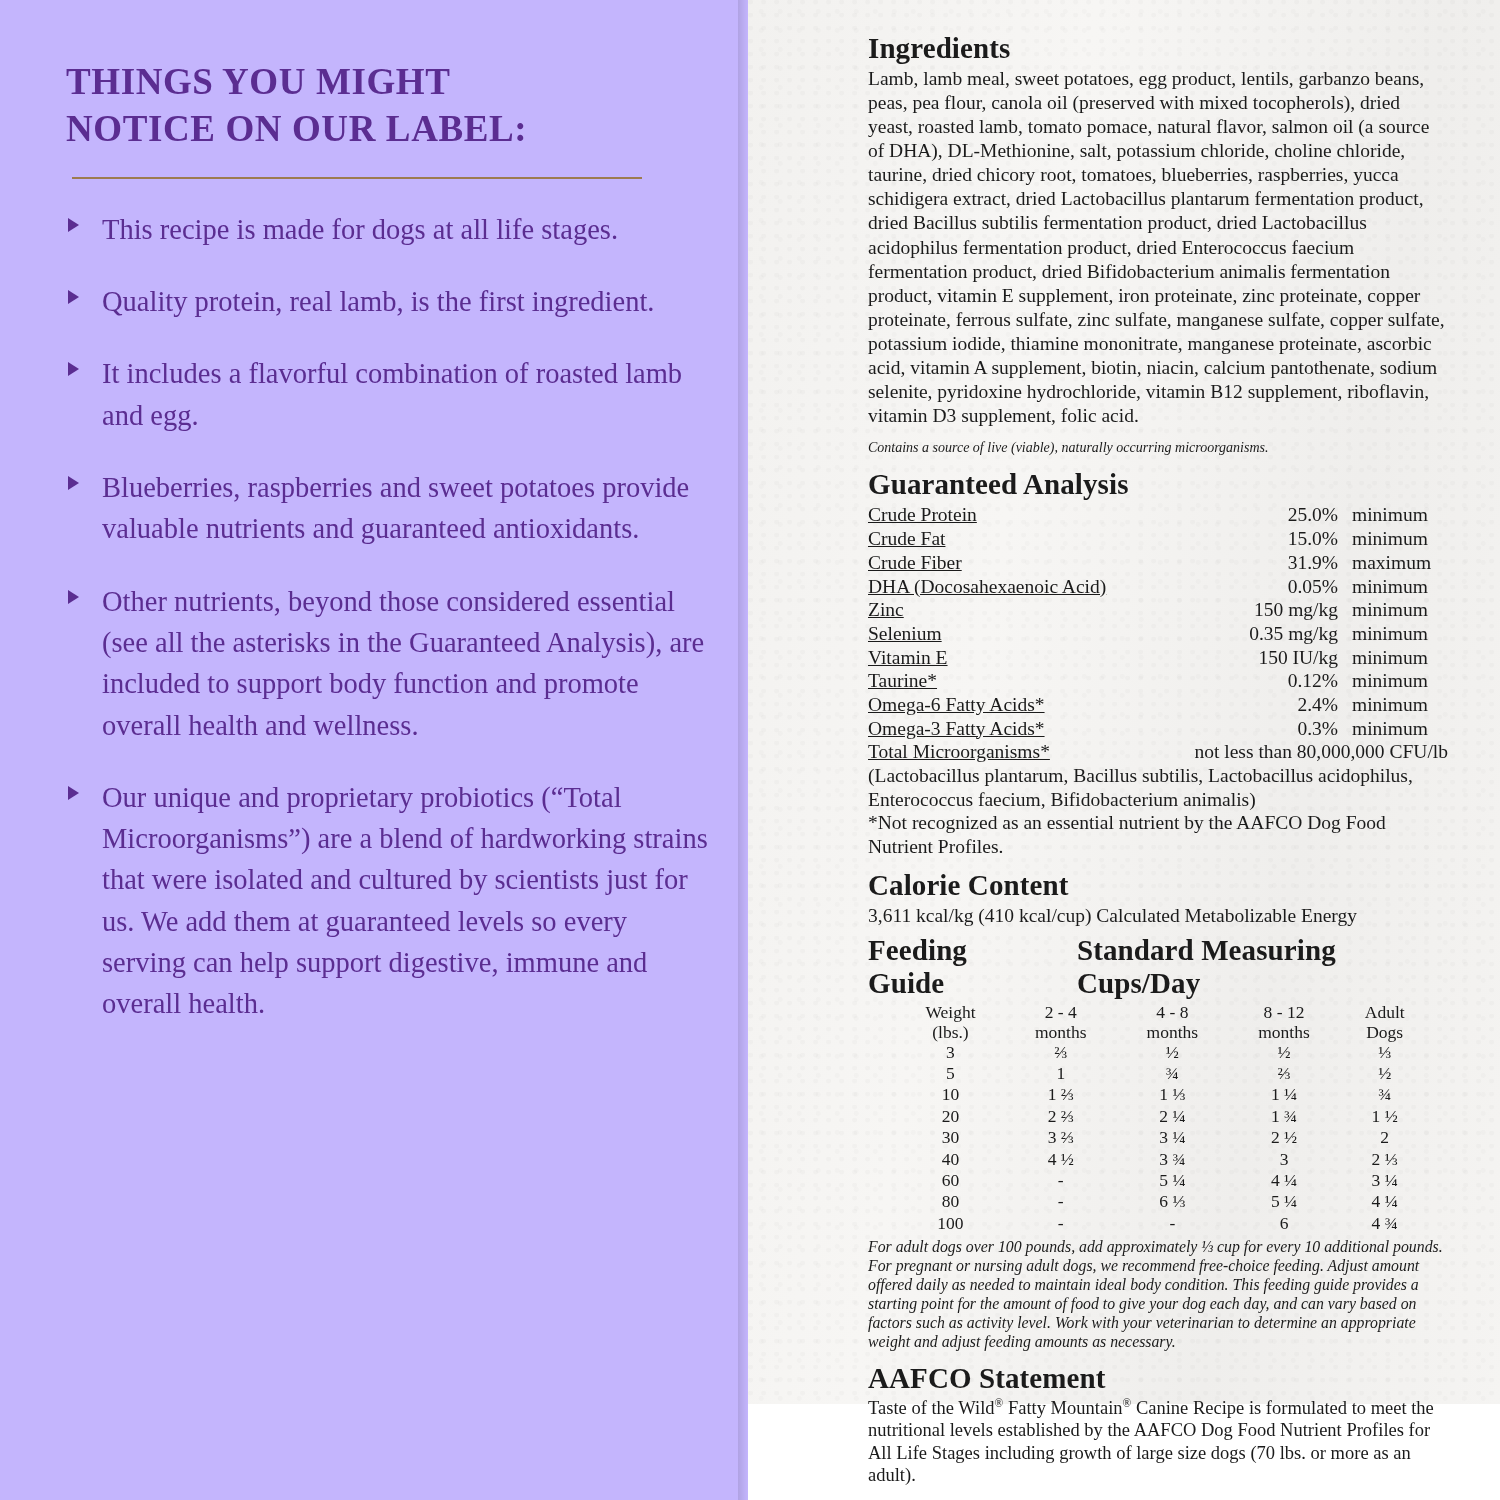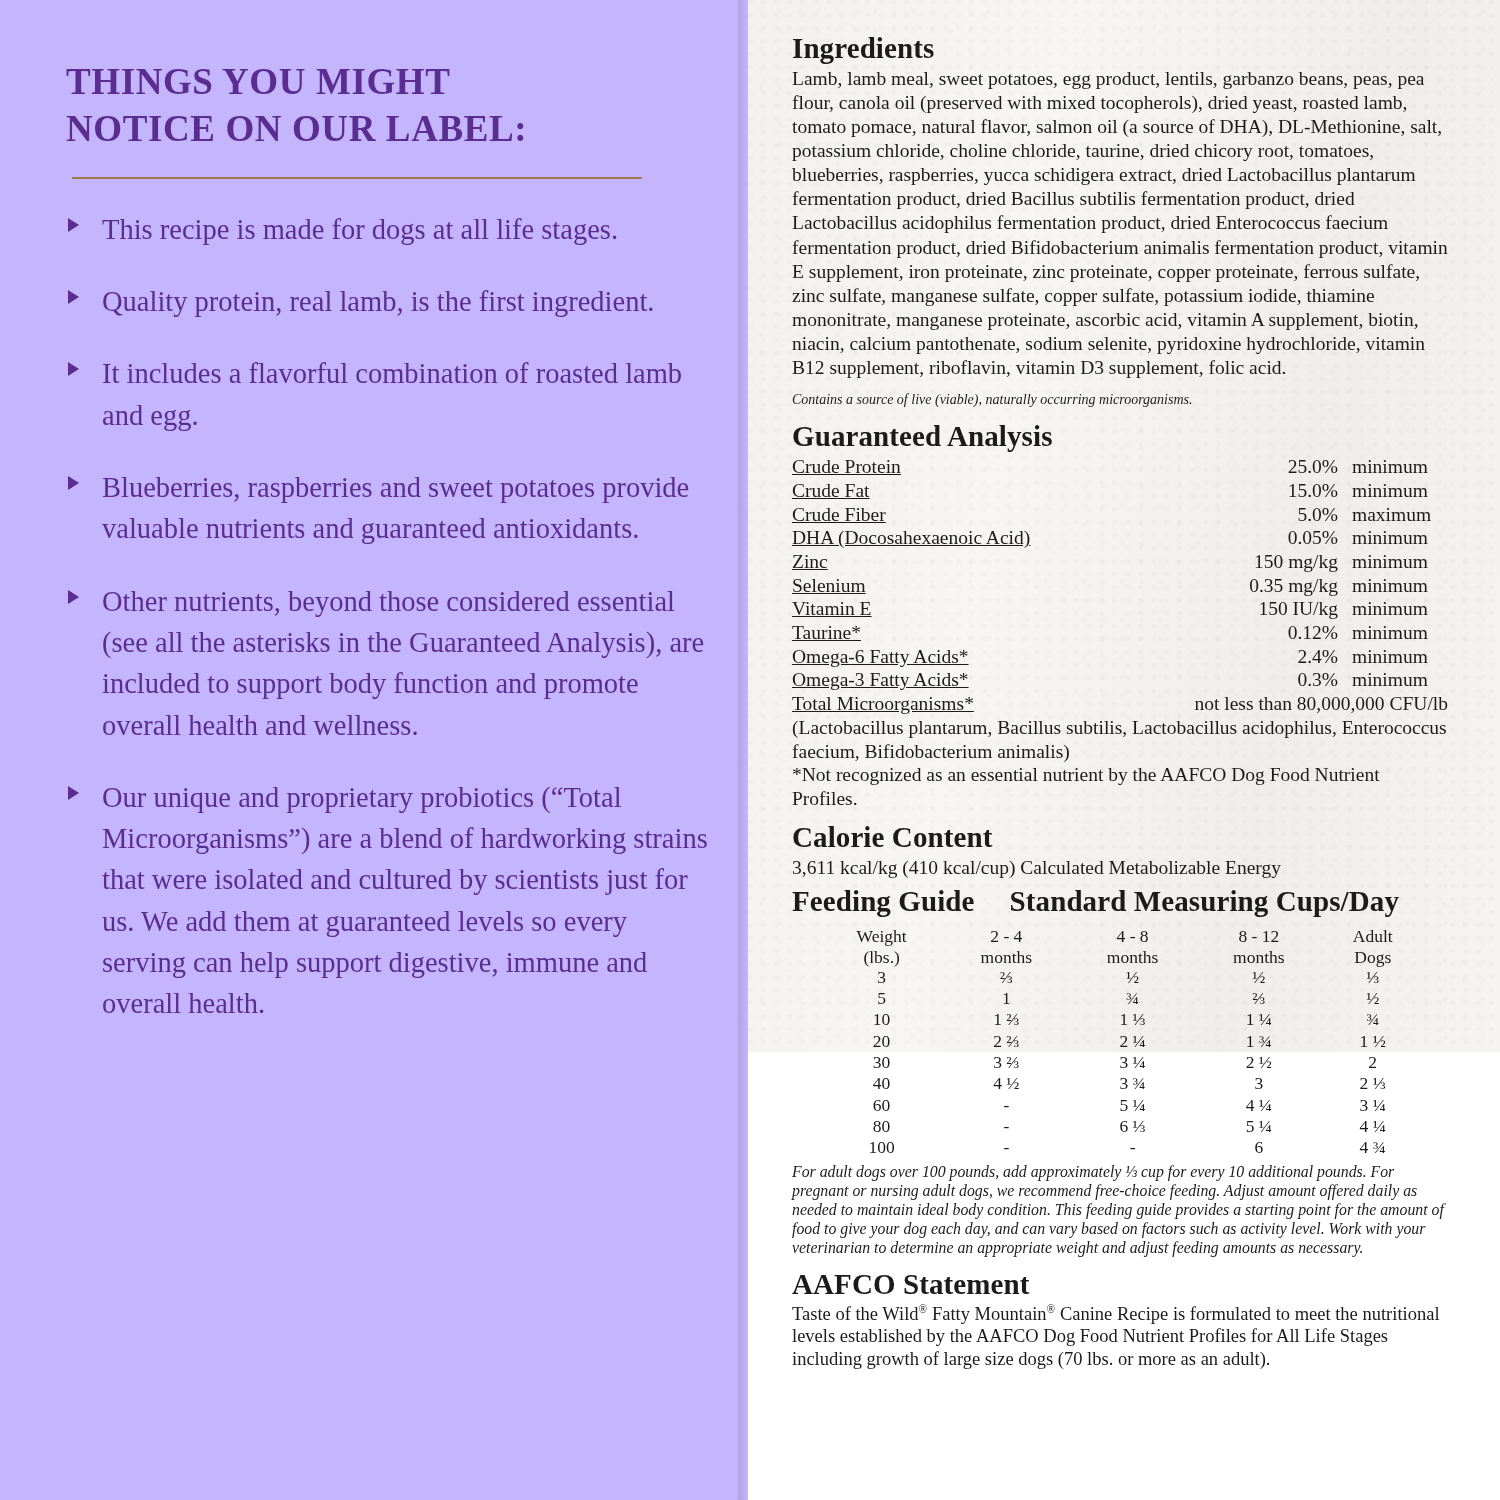--- a/index.html
+++ b/index.html
@@ -76,28 +76,28 @@
     top: 9px;
     width: 0;
     height: 0;
     border-left: 11px solid #5b2d91;
     border-top: 7px solid transparent;
     border-bottom: 7px solid transparent;
   }
   
   .right-panel {
     flex: 1;
-    height: 1052px;
+    height: 1404px;
     background:
       radial-gradient(circle at 20% 15%, rgba(0,0,0,0.018) 0 2px, rgba(255,255,255,0) 3px),
       radial-gradient(circle at 70% 60%, rgba(0,0,0,0.015) 0 2px, rgba(255,255,255,0) 3px),
       linear-gradient(100deg, #f2f1ef 0%, #f7f6f4 35%, #efeeec 70%, #f5f4f2 100%);
     background-size: 13px 13px, 19px 19px, 100% 100%;
     box-sizing: border-box;
-    padding: 32px 52px 10px 44px;
+    padding: 32px 52px 10px 120px;
     color: #1b1b1b;
     position: relative;
   }
   h2.sec {
     font-family: "Liberation Serif", serif;
     font-weight: bold;
     font-size: 29px;
     margin: 0 0 2px 0;
     letter-spacing: 0.1px;
   }
@@ -135,22 +135,21 @@
   }
   p.calorie {
     font-size: 19.5px;
     line-height: 1.22;
     margin: 0 0 6px 0;
   }
   .feeding-head {
     display: flex;
     align-items: baseline;
     gap: 35px;
-    margin-bottom: 8px;
-    text-align: right;
+    margin-bottom: 2px;
   }
   .feeding-head h2 { margin: 0; }
   table.feed {
     width: 92%;
     margin-left: 28px;
     border-collapse: collapse;
     font-size: 17.5px;
     line-height: 1.2;
   }
   table.feed th {
@@ -231,21 +230,21 @@
           <td class="val">25.0%</td>
           <td class="qual">minimum</td>
         </tr>
         <tr>
           <td class="name">Crude Fat</td>
           <td class="val">15.0%</td>
           <td class="qual">minimum</td>
         </tr>
         <tr>
           <td class="name">Crude Fiber</td>
-          <td class="val">5.0%</td>
+          <td class="val">31.9%</td>
           <td class="qual">maximum</td>
         </tr>
         <tr>
           <td class="name">DHA (Docosahexaenoic Acid)</td>
           <td class="val">0.05%</td>
           <td class="qual">minimum</td>
         </tr>
         <tr>
           <td class="name">Zinc</td>
           <td class="val">150 mg/kg</td>

